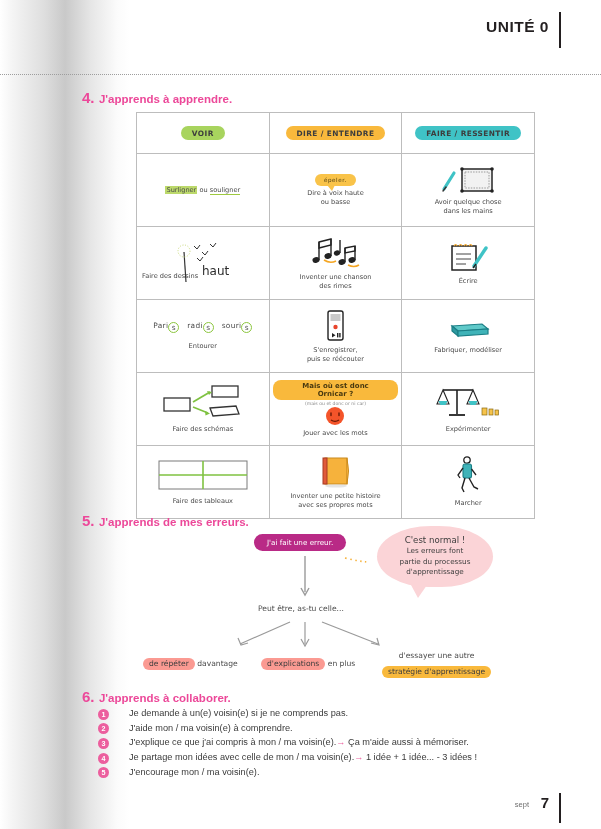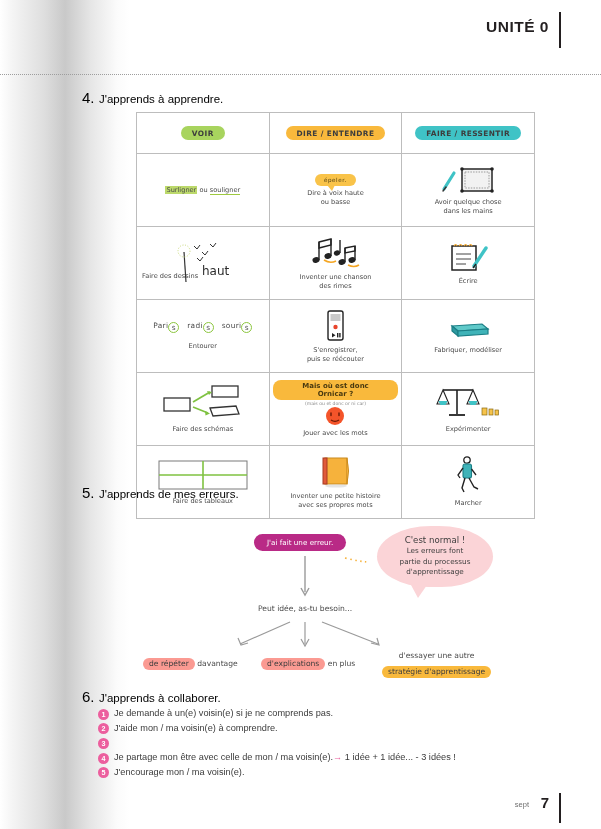--- a/index.html
+++ b/index.html
@@ -48,22 +48,22 @@
   #dotted-rule {
     position: absolute;
     left: 0; top: 74px;
     width: 601px; height: 0;
     border-top: 1.4px dotted #9d9d9d;
   }
 
   
   .section-head {
     position: absolute;
-    color: #000000;
-    font-weight: normal;
+    color: #ec4899;
+    font-weight: bold;
     white-space: nowrap;
   }
   .section-head .num { font-size: 15px; }
   .section-head .txt { font-size: 11.5px; }
 
   
   #learn-table {
     position: absolute;
     left: 136px; top: 112px;
     width: 399px;
@@ -227,20 +227,21 @@
     font-weight: bold;
     line-height: 11px;
     text-align: center;
     margin-right: 5px;
     margin-top: .5px;
   }
   .li-text {
     font-size: 9.2px;
     color: #3b3b3b;
     line-height: 11.5px;
+    margin-left: 15px;
   }
   .arrow-pink { color: #ec5f9e; font-weight: bold; }
 
   
   #footer-word {
     position: absolute;
     right: 72px; top: 800px;
     font-size: 7.5px;
     color: #6f6f6f;
   }
@@ -451,21 +452,21 @@
         <path d="M18.5 13 L23 19" stroke="#222" stroke-width="1.3" fill="none"></path>
         <path d="M12 22 L9 32 L11 36" stroke="#222" stroke-width="1.4" fill="none"></path>
         <path d="M16 22 L21 31 L25 33" stroke="#222" stroke-width="1.4" fill="none"></path>
       </svg>
       <span class="cap">Marcher</span>
     </td>
   </tr>
 </tbody>
   </table>
 
-<div class="section-head" style="left:82px; top:484px;">
+<div class="section-head" style="left:82px; top:512px;">
   <span class="num">5.</span>
   <span class="txt">J'apprends de mes erreurs.</span>
 </div>
 
 <div id="diagram">
   <div class="pill-magenta" style="left:254px; top:10px;">J'ai fait une erreur.</div>
 
   <div class="bubble-pink" style="left:377px; top:2px; width:96px;">
     <div class="big">C'est normal !</div>
     <div>Les erreurs font</div>
@@ -478,21 +479,21 @@
     <path d="M301 64 l4 7 l4 -7" fill="none" stroke="#9a9a9a" stroke-width="1.4"></path>
     <path d="M345 34 q12 3 22 4" stroke="#f6b23c" stroke-width="1.6" fill="none" stroke-dasharray="1.5 3.5"></path>
     <line x1="290" y1="98" x2="240" y2="120" stroke="#9a9a9a" stroke-width="1.2"></line>
     <path d="M238 114 l3 7 l7 -2" fill="none" stroke="#9a9a9a" stroke-width="1.2"></path>
     <line x1="305" y1="98" x2="305" y2="120" stroke="#9a9a9a" stroke-width="1.2"></line>
     <path d="M301 115 l4 7 l4 -7" fill="none" stroke="#9a9a9a" stroke-width="1.2"></path>
     <line x1="322" y1="98" x2="378" y2="120" stroke="#9a9a9a" stroke-width="1.2"></line>
     <path d="M371 119 l8 2 l-2 -7" fill="none" stroke="#9a9a9a" stroke-width="1.2"></path>
   </svg>
 
-  <div class="diag-text" style="left:258px; top:80px;">Peut idée, as-tu besoin...</div>
+  <div class="diag-text" style="left:258px; top:80px;">Peut être, as-tu celle...</div>
 
   <div style="position:absolute; left:143px; top:128px;">
     <span class="tag salmon">de répéter</span><span class="diag-text" style="position:static;"> davantage</span>
   </div>
 
   <div style="position:absolute; left:261px; top:128px;">
     <span class="tag salmon">d'explications</span><span class="diag-text" style="position:static;"> en plus</span>
   </div>
 
   <div style="position:absolute; left:382px; top:127px; text-align:center;">
@@ -510,24 +511,25 @@
   <div class="li-row">
     <div class="num-circle">1</div>
     <div class="li-text"><span>Je demande à un(e) voisin(e) si je ne comprends pas.</span><span class="arrow-pink"></span><span></span></div>
   </div>
   <div class="li-row">
     <div class="num-circle">2</div>
     <div class="li-text"><span>J'aide mon / ma voisin(e) à comprendre.</span><span class="arrow-pink"></span><span></span></div>
   </div>
   <div class="li-row">
     <div class="num-circle">3</div>
+    <div class="li-text"><span>J'explique ce que j'ai compris à mon / ma voisin(e).</span><span class="arrow-pink">→</span><span> Ça m'aide aussi à mémoriser.</span></div>
   </div>
   <div class="li-row">
     <div class="num-circle">4</div>
-    <div class="li-text"><span>Je partage mon être avec celle de mon / ma voisin(e).</span><span class="arrow-pink">→</span><span> 1 idée + 1 idée... - 3 idées !</span></div>
+    <div class="li-text"><span>Je partage mon idées avec celle de mon / ma voisin(e).</span><span class="arrow-pink">→</span><span> 1 idée + 1 idée... - 3 idées !</span></div>
   </div>
   <div class="li-row">
     <div class="num-circle">5</div>
     <div class="li-text"><span>J'encourage mon / ma voisin(e).</span><span class="arrow-pink"></span><span></span></div>
   </div>
 </div>
 
 <div id="footer-word">sept</div>
 <div id="footer-page">7</div>
 <div id="right-rule-bottom"></div>

